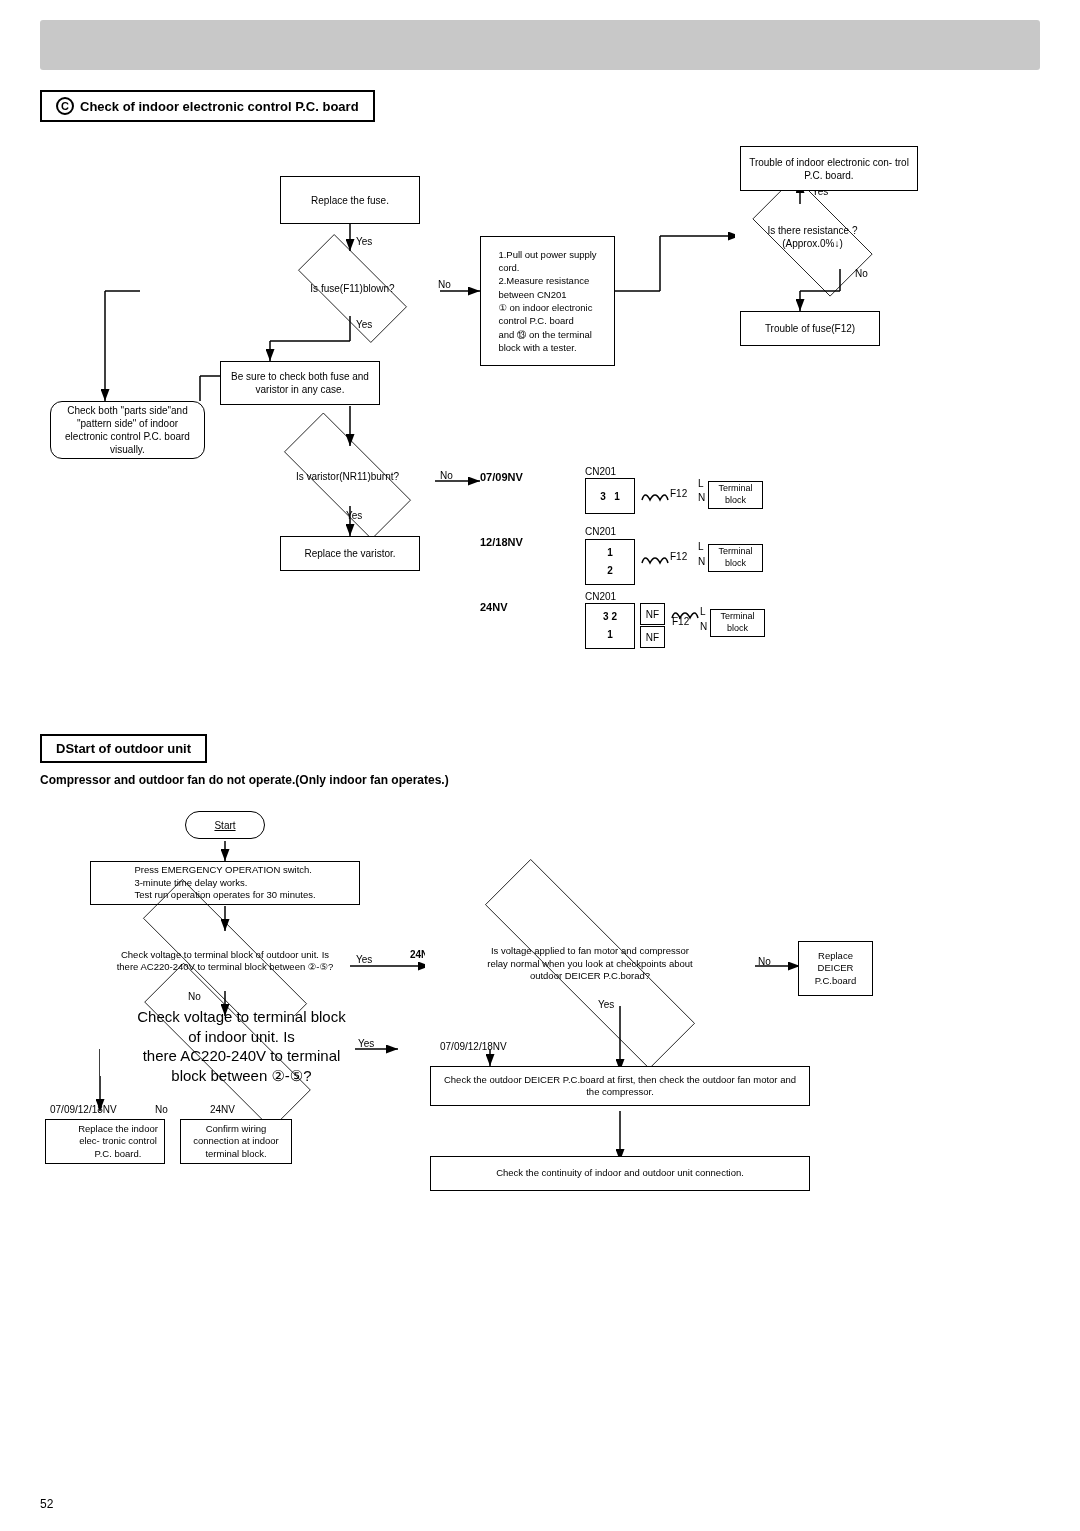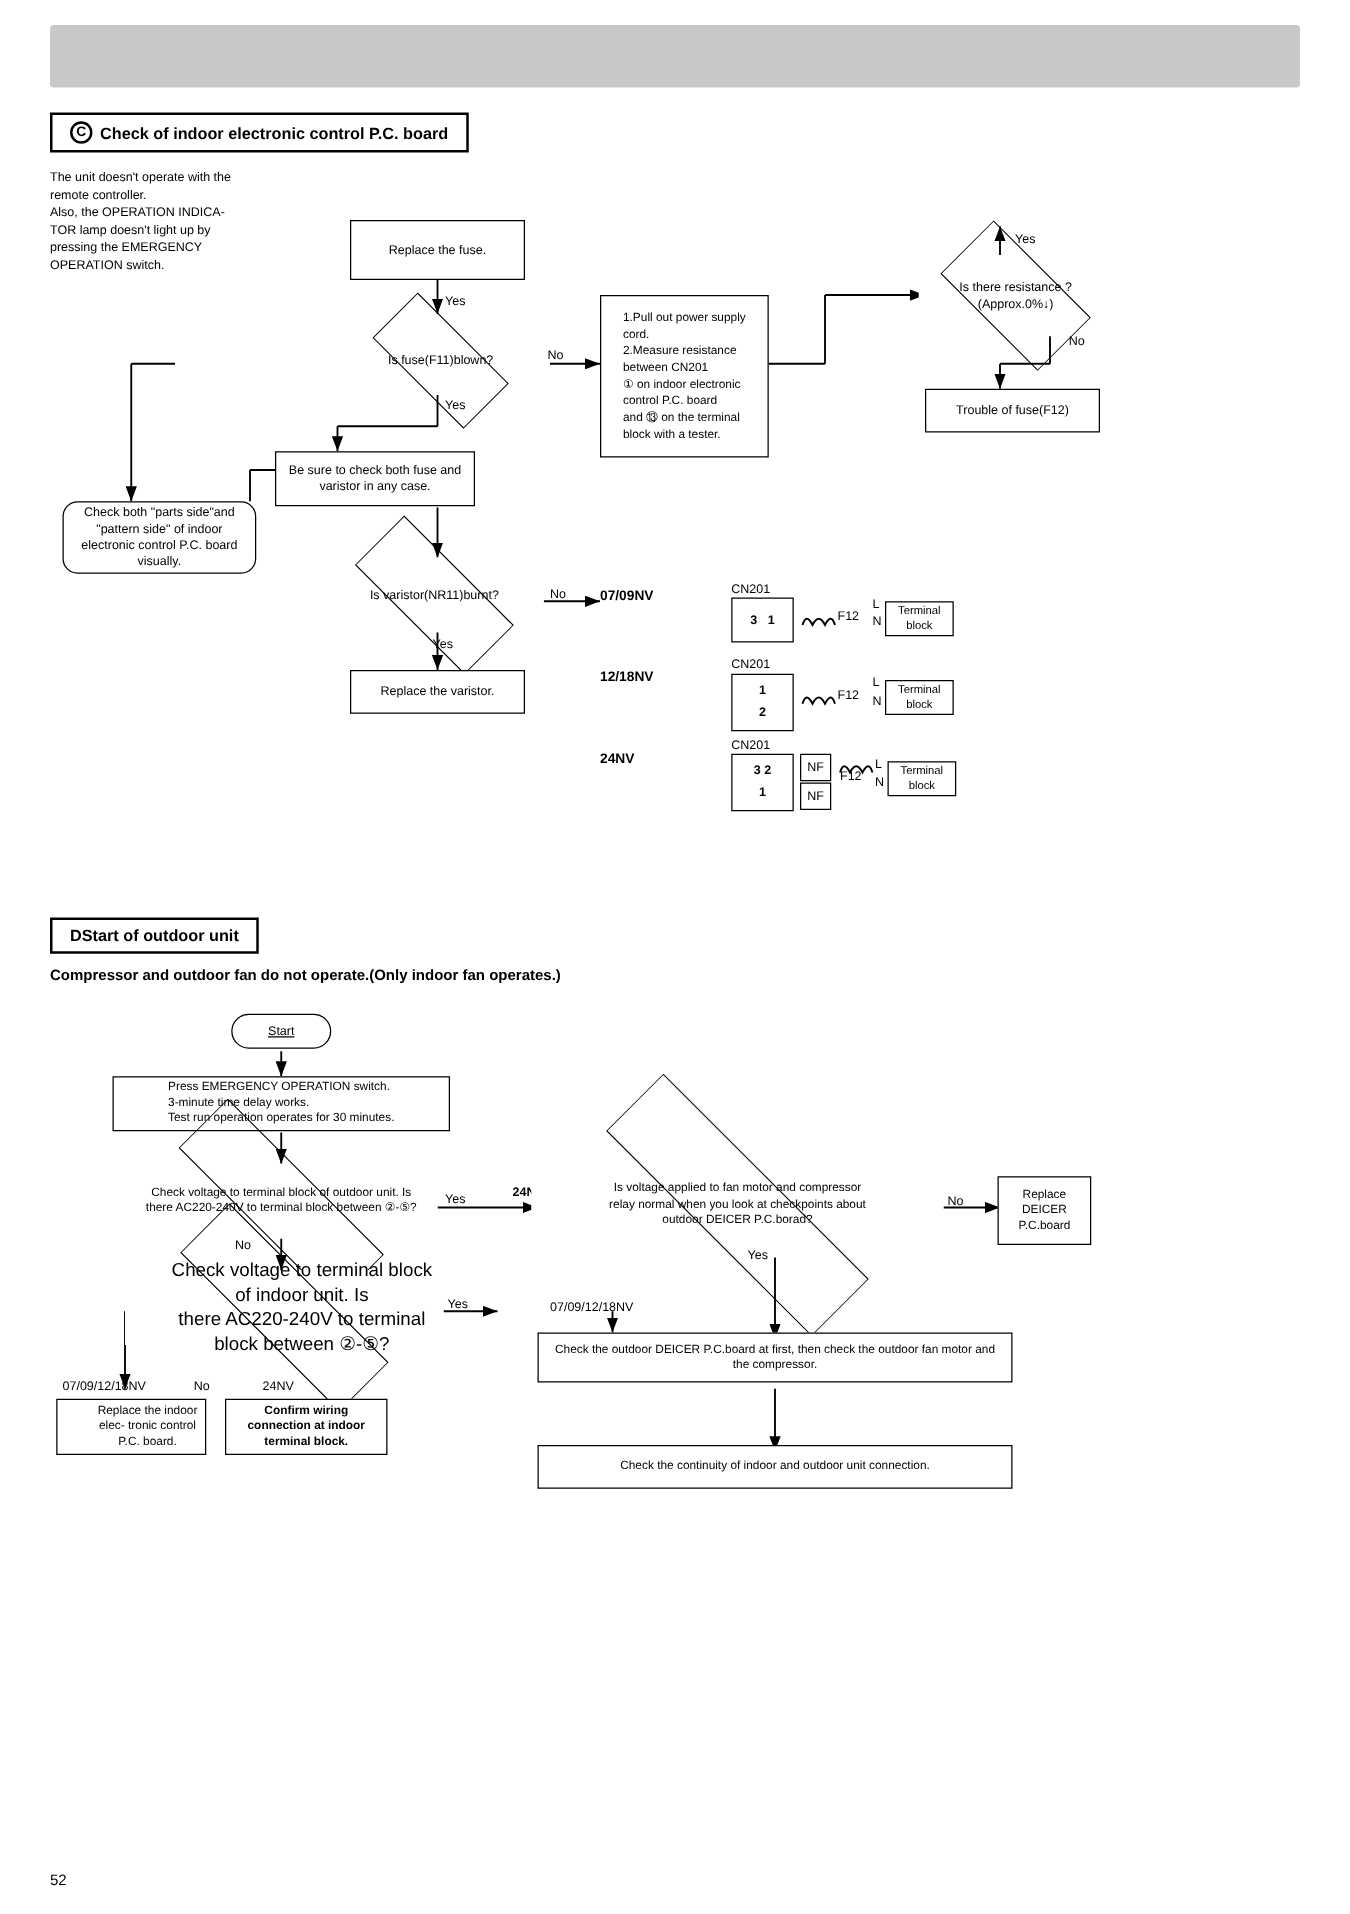--- a/index.html
+++ b/index.html
@@ -210,23 +210,20 @@
       <line x1="800" y1="155" x2="760" y2="155" stroke="#000" stroke-width="1.5"></line>
       <line x1="760" y1="155" x2="760" y2="175" stroke="#000" stroke-width="1.5" marker-end="url(#arrowhead)"></line>
 
       <line x1="160" y1="265" x2="160" y2="240" stroke="#000" stroke-width="1.5"></line>
       <line x1="160" y1="240" x2="200" y2="240" stroke="#000" stroke-width="1.5" marker-end="url(#arrowhead)"></line>
 
       <line x1="100" y1="155" x2="65" y2="155" stroke="#000" stroke-width="1.5"></line>
       <line x1="65" y1="155" x2="65" y2="265" stroke="#000" stroke-width="1.5" marker-end="url(#arrowhead)"></line>
     </svg>
 
-    <div class="text-block" style="left:0; top:0; width:195px;">
-      <span>The unit doesn't operate with the<br>remote controller.<br>Also, the OPERATION INDICA-<br>TOR lamp doesn't light up by<br>pressing the EMERGENCY<br>OPERATION switch.</span>
-    </div>
 
     <div class="fc-box" style="left:240px; top:40px; width:140px; height:48px;">
       <span>Replace the fuse.</span>
     </div>
 
     <div class="arrow-label" style="left:316px; top:100px;">Yes</div>
 
     <div class="fc-diamond" style="left:240px; top:125px; width:145px; height:55px;">
       <span>Is fuse(F11)blown?</span>
     </div>
@@ -260,20 +257,24 @@
       <span style="font-size:9.5px; text-align:left; line-height:1.4;">1.Pull out power supply<br>cord.<br>2.Measure resistance<br>between CN201<br>① on indoor electronic<br>control P.C. board<br>and ⑬ on the terminal<br>block with a tester.</span>
     </div>
 
     <div class="fc-diamond" style="left:695px; top:68px; width:155px; height:65px;">
       <span>Is there resistance ?
 (Approx.0%↓)</span>
     </div>
     <div class="arrow-label" style="left:772px; top:50px;">Yes</div>
     <div class="arrow-label" style="left:815px; top:132px;">No</div>
 
+    <div class="fc-box" style="left:700px; top:10px; width:178px; height:45px;">
+      <span>Trouble of indoor electronic con-
+trol P.C. board.</span>
+    </div>
 
     <div class="fc-box" style="left:700px; top:175px; width:140px; height:35px;">
       <span>Trouble of fuse(F12)</span>
     </div>
 
     <div class="arrow-label" style="left:440px; top:335px; font-size:11px; font-weight:bold;">07/09NV</div>
     <div class="arrow-label" style="left:545px; top:330px; font-size:10px;">CN201</div>
 
     <div class="fc-box" style="left:545px; top:342px; width:50px; height:36px; font-size:10px;">
       <div style="font-size:10px;"><b>3</b> &nbsp; <b>1</b></div>
@@ -398,21 +399,21 @@
 
     <div class="arrow-label" style="left:115px; top:303px; font-size:10px;">No</div>
 
     <div class="arrow-label" style="left:170px; top:303px; font-size:10px;">24NV</div>
 
     <div class="fc-box" style="left:5px; top:318px; width:120px; height:45px; font-size:9.5px;padding-left:32px;">
       <span>Replace the indoor elec-
 tronic control P.C. board.</span>
     </div>
 
-    <div class="fc-box" style="left:140px; top:318px; width:130px; height:45px; font-size:9.5px;font-weight:bold;">
+    <div class="fc-box" style="left:140px; top:318px; width:112px; height:45px; font-size:9.5px;">
       <span>Confirm wiring connection
 at indoor terminal block.</span>
     </div>
 
     <div class="arrow-label" style="left:370px; top:148px; font-size:10px; font-weight:bold;">24NV</div>
 
     <div class="fc-diamond" style="left:385px; top:128px; width:330px; height:70px;">
       <span style="font-size:9.5px;">Is voltage applied to fan motor and compressor<br>relay normal when you look at checkpoints about<br>outdoor DEICER P.C.borad?</span>
     </div>
     <div class="arrow-label" style="left:558px; top:198px;">Yes</div>

